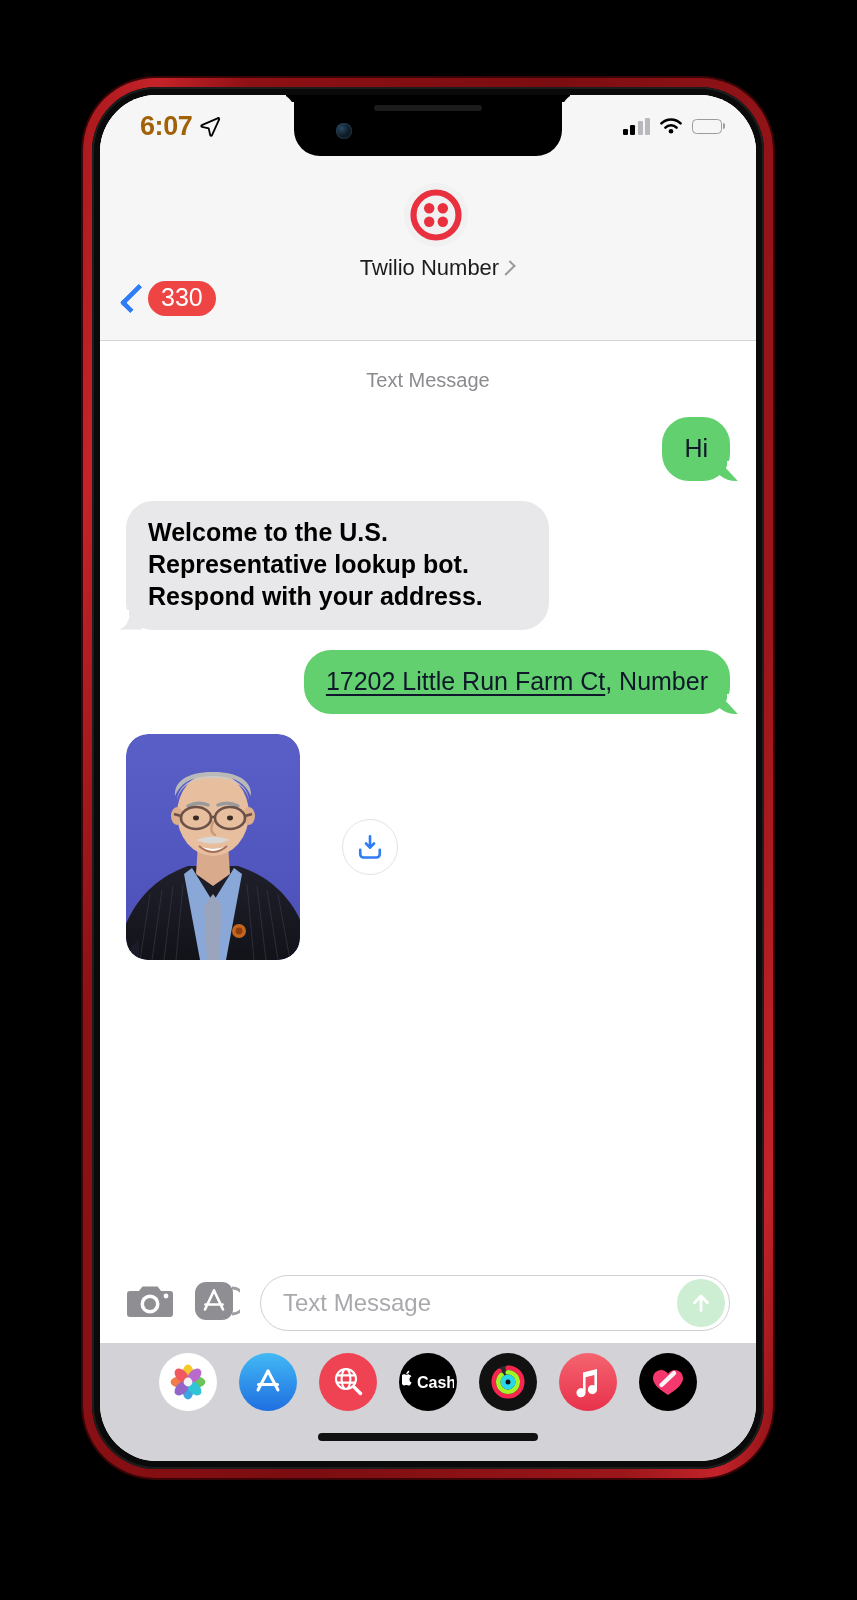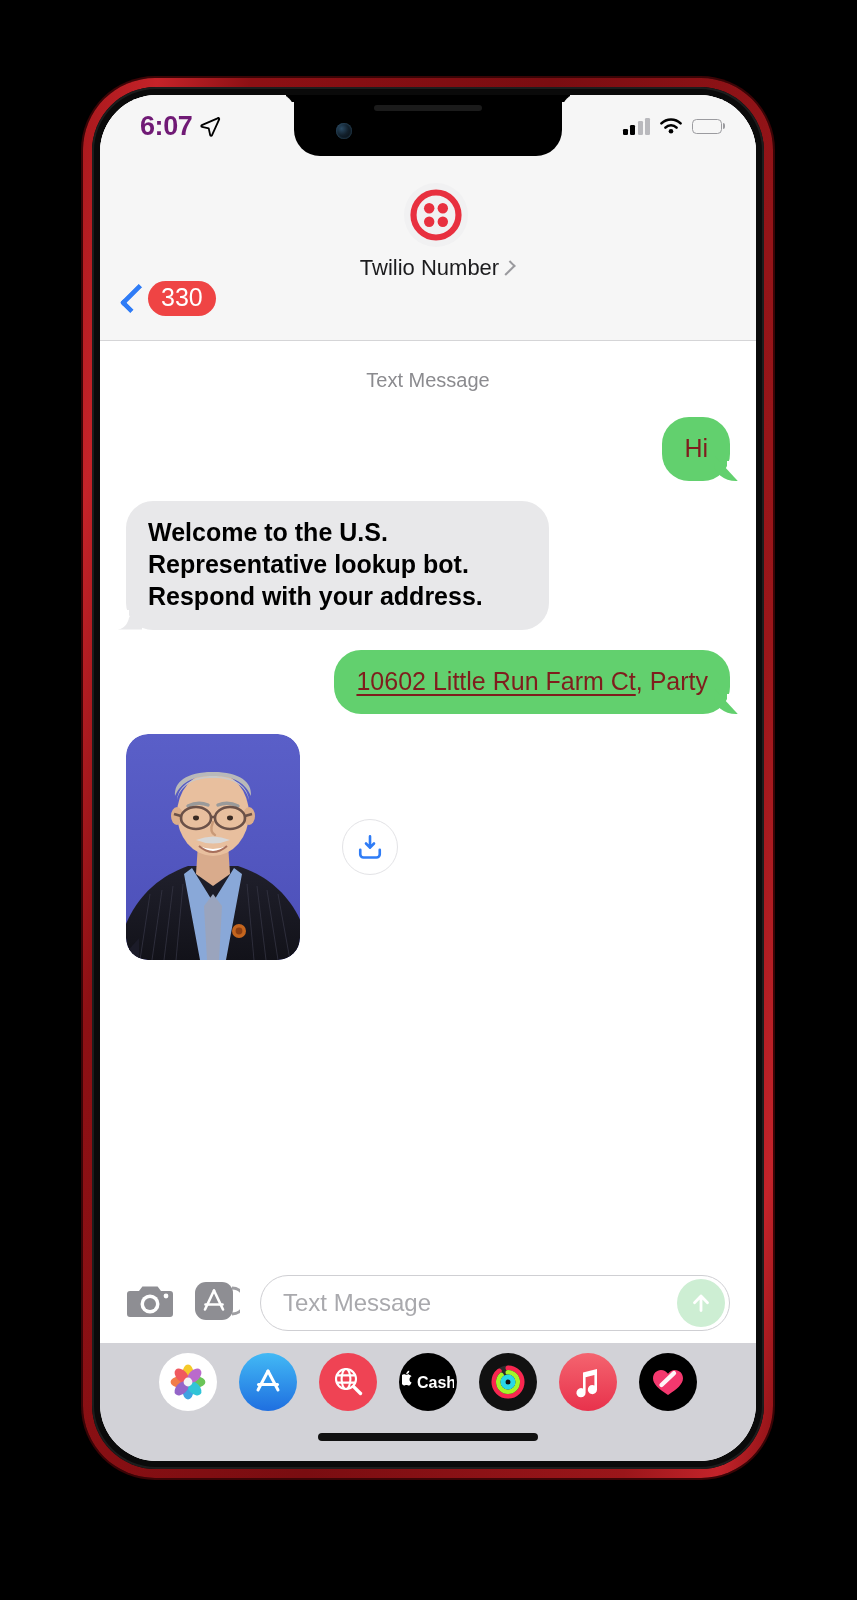--- a/index.html
+++ b/index.html
@@ -79,21 +79,21 @@
 
   
   .statusbar {
     position: absolute; left: 0; top: 0; width: 100%; height: 62px;
     display: flex; align-items: center; justify-content: space-between;
     padding: 0 34px 0 40px;
     background: #f6f6f6;
     z-index: 35;
   }
   .sb-left { display: flex; align-items: center; gap: 7px; }
-  .sb-time { font-size: 27px; font-weight: 600; color: #701a75; letter-spacing: -0.4px; }
+  .sb-time { font-size: 27px; font-weight: 600; color: #a16207; letter-spacing: -0.4px; }
   .sb-right { display: flex; align-items: center; gap: 8px; }
 
   .bars { display: flex; align-items: flex-end; gap: 2.5px; height: 17px; }
   .bars i { display:block; width: 5px; background: #000; border-radius: 1.2px; }
   .bars i:nth-child(1){ height: 6px; }
   .bars i:nth-child(2){ height: 10px; }
   .bars i:nth-child(3){ height: 14px; background:#b9b9bd; }
   .bars i:nth-child(4){ height: 17px; background:#b9b9bd; }
 
   .battery {
@@ -164,21 +164,21 @@
   .row.in  { justify-content: flex-start; }
 
   .bubble {
     position: relative;
     max-width: 76%;
     padding: 16px 22px 17px;
     border-radius: 27px;
     font-size: 25px; line-height: 1.27;
     word-wrap: break-word;
   }
-  .bubble.green { background: #62d06e; color: #7f1d1d; }
+  .bubble.green { background: #62d06e; color: #0f172a; }
   .bubble.gray  { background: #e8e8ea; color: #000; font-weight: bold; }
 
   .bubble.green::after {
     content:""; position:absolute; right:-8px; bottom:0;
     width: 24px; height: 26px; background: #62d06e;
     border-bottom-left-radius: 22px 18px;
     clip-path: polygon(0 0, 100% 100%, 0 100%);
   }
   .bubble.green::before {
     content:""; position:absolute; right:-11px; bottom:0;
@@ -332,21 +332,21 @@
 
           <div class="row out">
             <div class="bubble green">Hi</div>
           </div>
 
           <div class="row in">
             <div class="bubble gray" style="max-width:70%">Welcome to the U.S. Representative lookup bot. Respond with your address.</div>
           </div>
 
           <div class="row out">
-            <div class="bubble green"><span class="link-underline">10602 Little Run Farm Ct</span><span>, Party</span></div>
+            <div class="bubble green"><span class="link-underline">17202 Little Run Farm Ct</span><span>, Number</span></div>
           </div>
 
 
           <div class="row in photo">
             <div class="photo-bubble">
               <svg viewBox="0 0 174 226" width="174" height="226">
                 <defs>
                   <clipPath id="pclip">
                       <rect x="0" y="0" width="174" height="226" rx="22"></rect>
                     </clipPath>

